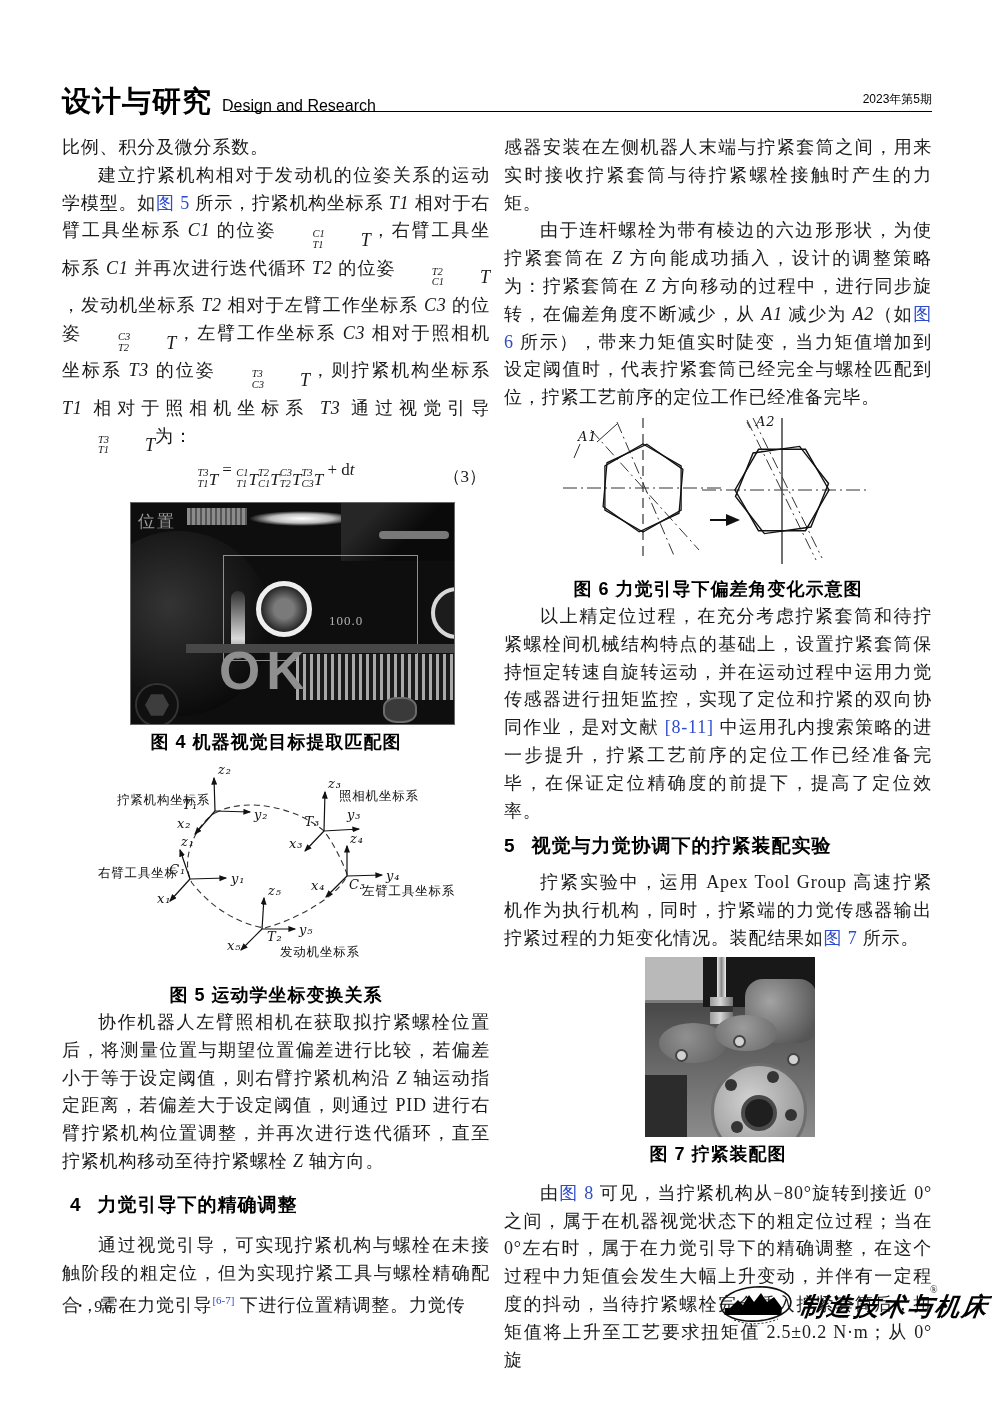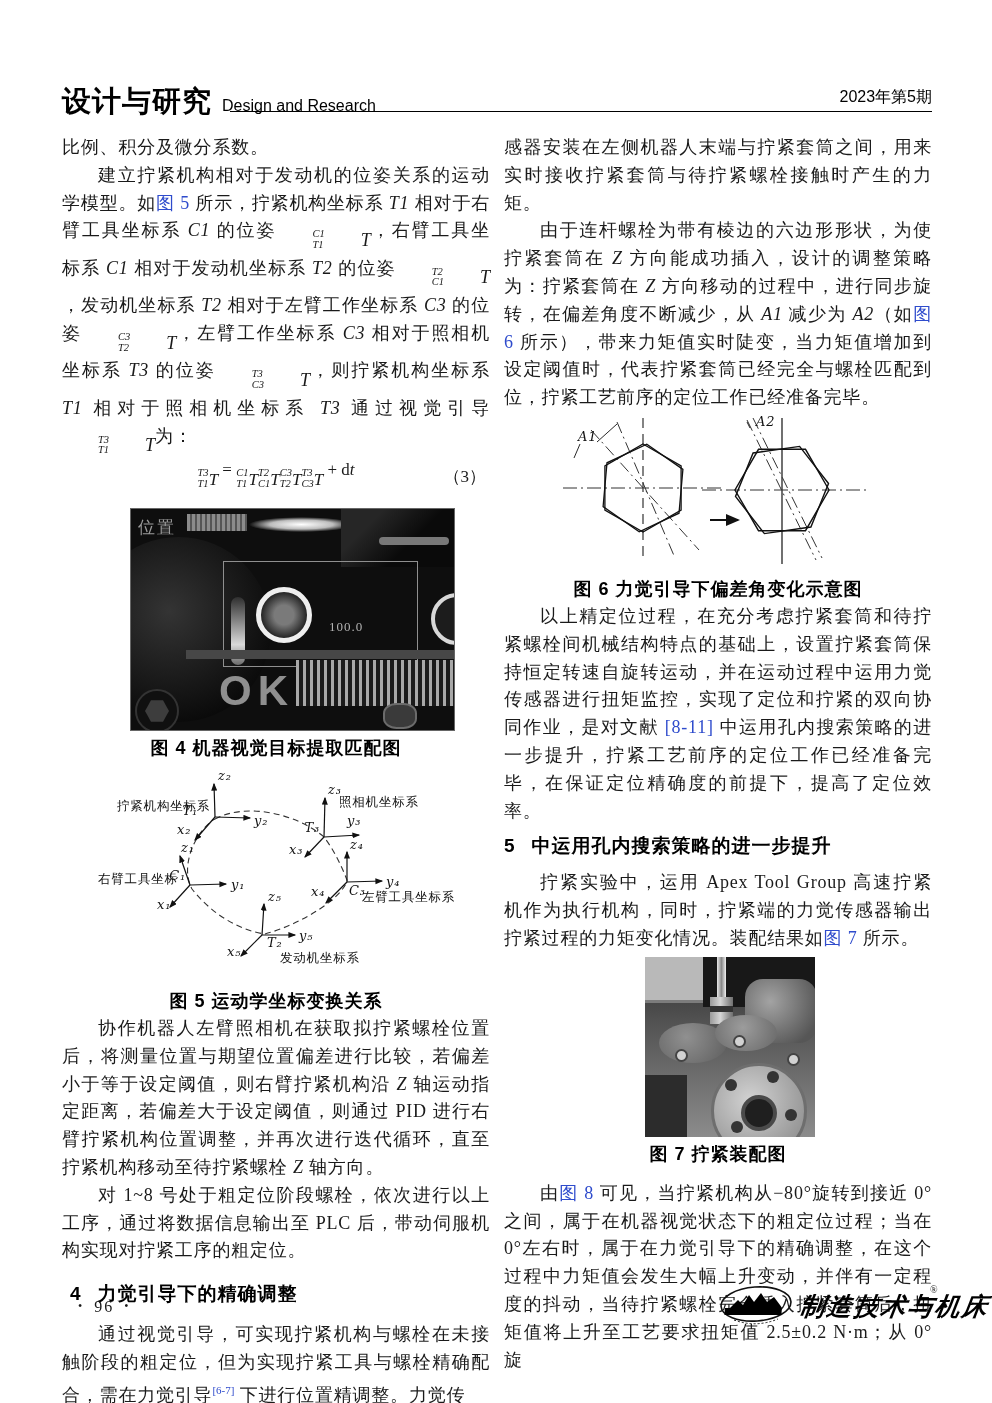--- a/index.html
+++ b/index.html
@@ -13,21 +13,21 @@
   .header { position:absolute; left:62px; top:82px; width:870px; height:32px; }
   .journal-cn {
     font-family:"Liberation Sans","DejaVu Sans",sans-serif;
     font-weight:bold; font-size:29px; letter-spacing:1px; color:#000;
   }
   .journal-en {
     font-family:"Liberation Sans","DejaVu Sans",sans-serif;
     font-size:16px; color:#000; margin-left:10px;
   }
   .issue {
-    position:absolute; right:0; bottom:6px; font-size:16px; color:#000;
+    position:absolute; right:0; bottom:6px; font-size:12px; color:#000;
     font-family:"Liberation Sans","DejaVu Sans",sans-serif;
   }
   .header-rule { position:absolute; left:168px; right:0; bottom:2px; border-bottom:1.6px solid #000; }
   
   .col { position:absolute; top:134px; width:428px; font-size:18px; line-height:27.8px;
          text-align:justify; letter-spacing:0.8px; }
   .col-left  { left:62px; }
   .col-right { left:504px; }
   p.indent { text-indent:2em; }
   .seg-p {}
@@ -43,21 +43,21 @@
               justify-content:center; font-size:17px; letter-spacing:0; }
   .equation .scr-b { font-size:17px; }
   .eq-num { position:absolute; right:4px; top:3px; font-size:17px; }
   
   .fig-caption {
     text-align:center; font-weight:bold; font-size:18px; letter-spacing:1px;
     font-family:"Liberation Sans","DejaVu Sans",sans-serif; color:#000;
     margin:7px 0 4px 0; line-height:20px;
   }
   
-  .fig4-photo { position:relative; width:325px; height:223px; margin-left:68px; margin-top:18px;
+  .fig4-photo { position:relative; width:325px; height:223px; margin-left:68px; margin-top:12px;
                 background:#0e0e0e; border:1px solid #666; overflow:hidden; }
   .f4-corner { position:absolute; left:7px; top:5px; color:#9b9b9b; font-size:17px; letter-spacing:2px; }
   .f4-noise { position:absolute; left:56px; top:5px; width:60px; height:17px;
               background:repeating-linear-gradient(90deg,#8b8b8b 0 3px,#555 3px 5px); }
   .f4-streak { position:absolute; left:118px; top:8px; width:105px; height:15px; border-radius:50%;
                background:radial-gradient(closest-side,#ffffff,#bdbdbd 60%,transparent); }
   .f4-panel { position:absolute; left:210px; top:0; width:115px; height:58px;
               background:linear-gradient(135deg,#262626 25%,#0a0a0a 60%); }
   .f4-glint { position:absolute; left:248px; top:28px; width:70px; height:8px; background:#787878; border-radius:4px; }
   .f4-dome { position:absolute; left:-45px; top:28px; width:185px; height:185px; border-radius:50%;
@@ -66,21 +66,21 @@
   .f4-beam { position:absolute; left:100px; top:88px; width:14px; height:68px;
              background:linear-gradient(180deg,#2f2f2f,#d9d9d9 70%,#6b6b6b); border-radius:7px; }
   .f4-ring { position:absolute; left:125px; top:78px; width:56px; height:56px; border-radius:50%;
              border:5px solid #efefef; background:radial-gradient(circle,#7a7a7a 0 30%,#262626 70%); }
   .f4-reading { position:absolute; left:198px; top:104px; color:#b3b3b3; font-size:13px; letter-spacing:1px; }
   .f4-ring2 { position:absolute; left:300px; top:84px; width:52px; height:52px; border-radius:50%;
               border:4px solid #d8d8d8; background:#1c1c1c; }
   .f4-band { position:absolute; left:55px; top:141px; width:270px; height:9px; background:#474747; }
   .f4-knurl { position:absolute; left:165px; top:151px; width:160px; height:46px;
               background:repeating-linear-gradient(90deg,#a8a8a8 0 3px,#1b1b1b 3px 7px); }
-  .f4-ok { position:absolute; left:88px; top:168px; color:#8f8f8f; font-size:42px; font-weight:bold;
+  .f4-ok { position:absolute; left:88px; top:154px; color:#8f8f8f; font-size:53px; font-weight:bold;
            letter-spacing:6px; font-family:"Liberation Sans","DejaVu Sans",sans-serif; }
   .f4-bolt { position:absolute; left:4px; top:180px; width:44px; height:44px; border-radius:50%;
              background:#101010; border:2px solid #333; }
   .f4-bolt-hex { position:absolute; left:14px; top:190px; width:24px; height:24px; background:#3d3d3d;
                  clip-path:polygon(25% 5%,75% 5%,100% 50%,75% 95%,25% 95%,0 50%); }
   .f4-bolt2 { position:absolute; left:252px; top:194px; width:34px; height:26px; border-radius:40%;
               background:#3a3a3a; border:2px solid #6b6b6b; }
   
   .fig7-photo { position:relative; width:170px; height:180px; margin-left:141px; margin-top:2px;
                 background:linear-gradient(180deg,#2e2e2e 0%,#565656 40%,#8c8c8c 100%); overflow:hidden; }
@@ -144,21 +144,21 @@
   </div>
 
   <div class="col col-left">
     <p><span class="seg-p">比例、积分及微分系数。</span></p>
     <p class="indent"><span class="seg-p">建立拧紧机构相对于发动机的位姿关系的运动学模型。如</span><span class="seg-link">图 5</span><span class="seg-p"> 所示，拧紧机构坐标系 </span><span class="seg-i">T1</span><span class="seg-p"> 相对于右臂工具坐标系 </span><span class="seg-i">C1</span><span class="seg-p"> 的位姿</span><span class="scr">
           <span class="scr-st">
             <span>C1</span>
             <span>T1</span>
           </span>
           <span class="scr-b">T</span>
-        </span><span class="seg-p">，右臂工具坐标系 </span><span class="seg-i">C1</span><span class="seg-p"> 相对于发动机坐标系 </span><span class="seg-i">T2</span><span class="seg-p"> 的位姿</span><span class="scr">
+        </span><span class="seg-p">，右臂工具坐标系 </span><span class="seg-i">C1</span><span class="seg-p"> 并再次进行迭代循环 </span><span class="seg-i">T2</span><span class="seg-p"> 的位姿</span><span class="scr">
           <span class="scr-st">
             <span>T2</span>
             <span>C1</span>
           </span>
           <span class="scr-b">T</span>
         </span><span class="seg-p">，发动机坐标系 </span><span class="seg-i">T2</span><span class="seg-p"> 相对于左臂工作坐标系 </span><span class="seg-i">C3</span><span class="seg-p"> 的位姿</span><span class="scr">
           <span class="scr-st">
             <span>C3</span>
             <span>T2</span>
           </span>
@@ -298,21 +298,20 @@
         <text class="svg-cn" x="218" y="200">发动机坐标系</text>
         <text class="svg-var" x="205" y="185">T₂</text>
         <text class="svg-var" x="206" y="139">z₅</text>
         <text class="svg-var" x="237" y="178">y₅</text>
         <text class="svg-var" x="165" y="194">x₅</text>
       </svg>
       <div class="fig-caption">图 5 运动学坐标变换关系</div>
     </div>
 
     <p class="indent"><span class="seg-p">协作机器人左臂照相机在获取拟拧紧螺栓位置后，将测量位置与期望位置偏差进行比较，若偏差小于等于设定阈值，则右臂拧紧机构沿 </span><span class="seg-i">Z</span><span class="seg-p"> 轴运动指定距离，若偏差大于设定阈值，则通过 PID 进行右臂拧紧机构位置调整，并再次进行迭代循环，直至拧紧机构移动至待拧紧螺栓 </span><span class="seg-i">Z</span><span class="seg-p"> 轴方向。</span></p>
-    <p class="indent"><span class="seg-p">对 1~8 号处于粗定位阶段螺栓，依次进行以上工序，通过将数据信息输出至 PLC 后，带动伺服机构实现对拧紧工序的粗定位。</span></p>
 
     <h2 class="section-heading h4">
       <span class="sec-num">4</span><span>力觉引导下的精确调整</span>
     </h2>
 
     <p class="indent"><span class="seg-p">通过视觉引导，可实现拧紧机构与螺栓在未接触阶段的粗定位，但为实现拧紧工具与螺栓精确配合，需在力觉引导</span><span class="seg-sup">[6-7]</span><span class="seg-p"> 下进行位置精调整。力觉传</span></p>
   </div>
 
   <div class="col col-right">
     <p><span class="seg-p">感器安装在左侧机器人末端与拧紧套筒之间，用来实时接收拧紧套筒与待拧紧螺栓接触时产生的力矩。</span></p>
@@ -350,21 +349,21 @@
           <line x1="246" y1="16" x2="243" y2="10" stroke="#111" stroke-width="0.9"></line>
           <text class="svg-var" x="252" y="14">A2</text>
         </g>
       </svg>
       <div class="fig-caption">图 6 力觉引导下偏差角变化示意图</div>
     </div>
 
     <p class="indent mt4"><span class="seg-p">以上精定位过程，在充分考虑拧紧套筒和待拧紧螺栓间机械结构特点的基础上，设置拧紧套筒保持恒定转速自旋转运动，并在运动过程中运用力觉传感器进行扭矩监控，实现了定位和拧紧的双向协同作业，是对文献 </span><span class="seg-link">[8-11]</span><span class="seg-p"> 中运用孔内搜索策略的进一步提升，拧紧工艺前序的定位工作已经准备完毕，在保证定位精确度的前提下，提高了定位效率。</span></p>
 
     <h2 class="section-heading h5">
-      <span class="sec-num">5</span><span>中运用孔内搜索策略的进一步提升</span>
+      <span class="sec-num">5</span><span>视觉与力觉协调下的拧紧装配实验</span>
     </h2>
 
     <p class="indent"><span class="seg-p">拧紧实验中，运用 Apex Tool Group 高速拧紧机作为执行机构，同时，拧紧端的力觉传感器输出拧紧过程的力矩变化情况。装配结果如</span><span class="seg-link">图 7</span><span class="seg-p"> 所示。</span></p>
 
     <div class="mt4">
       <div class="fig7-photo">
         <span class="f7-panel"></span>
         <span class="f7-dark"></span>
         <span class="f7-rod"></span>
         <span class="f7-collar"></span>

